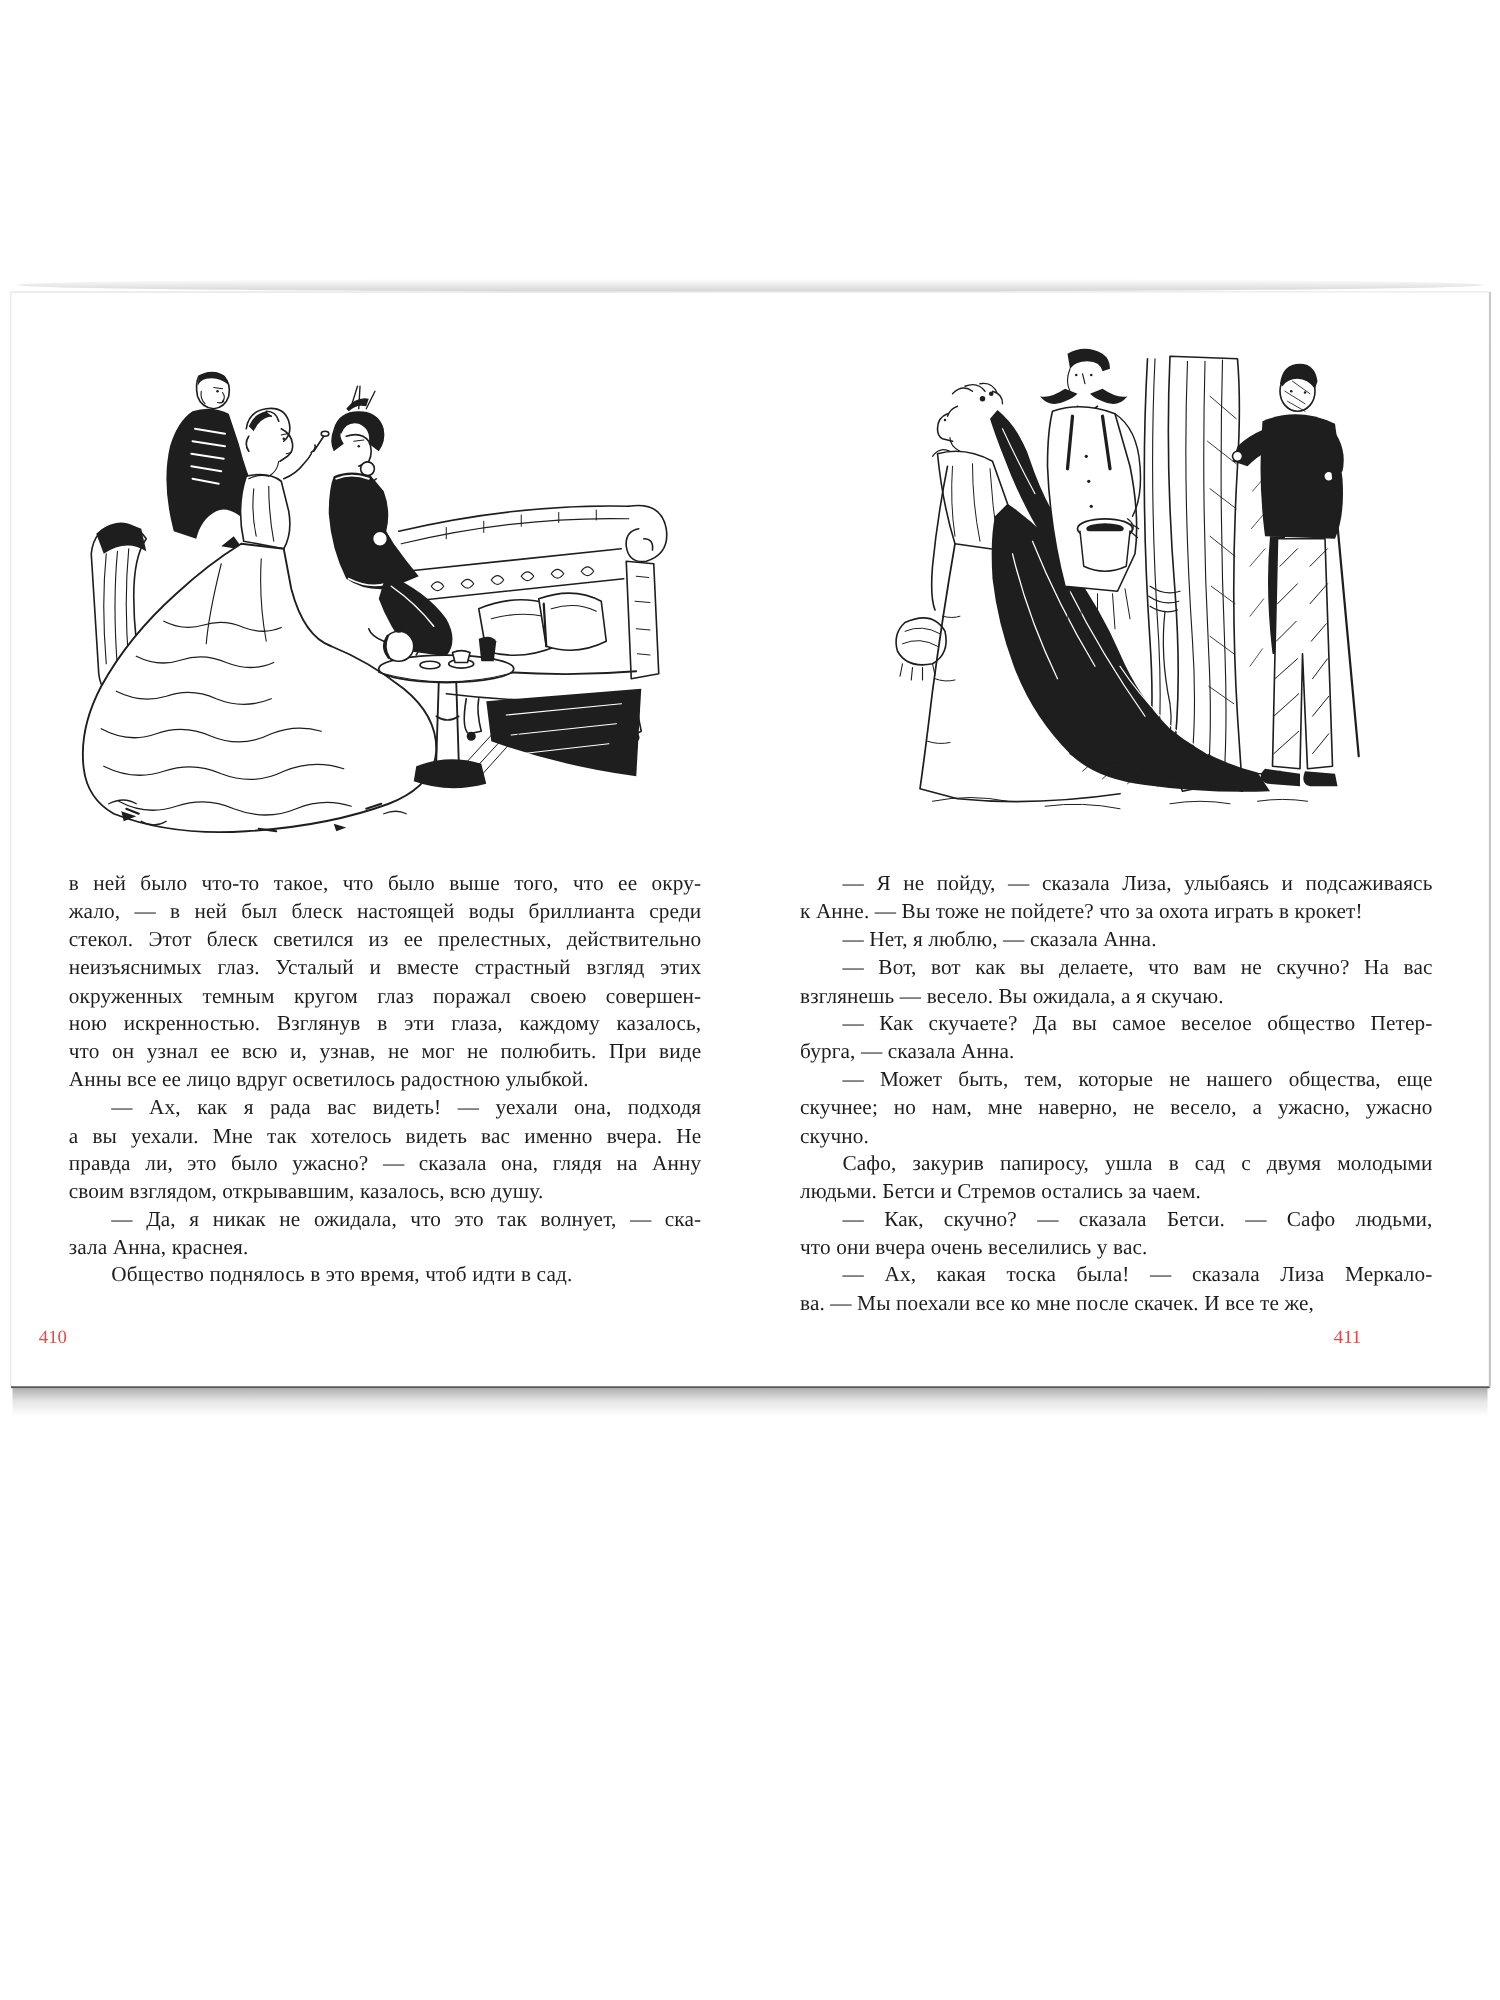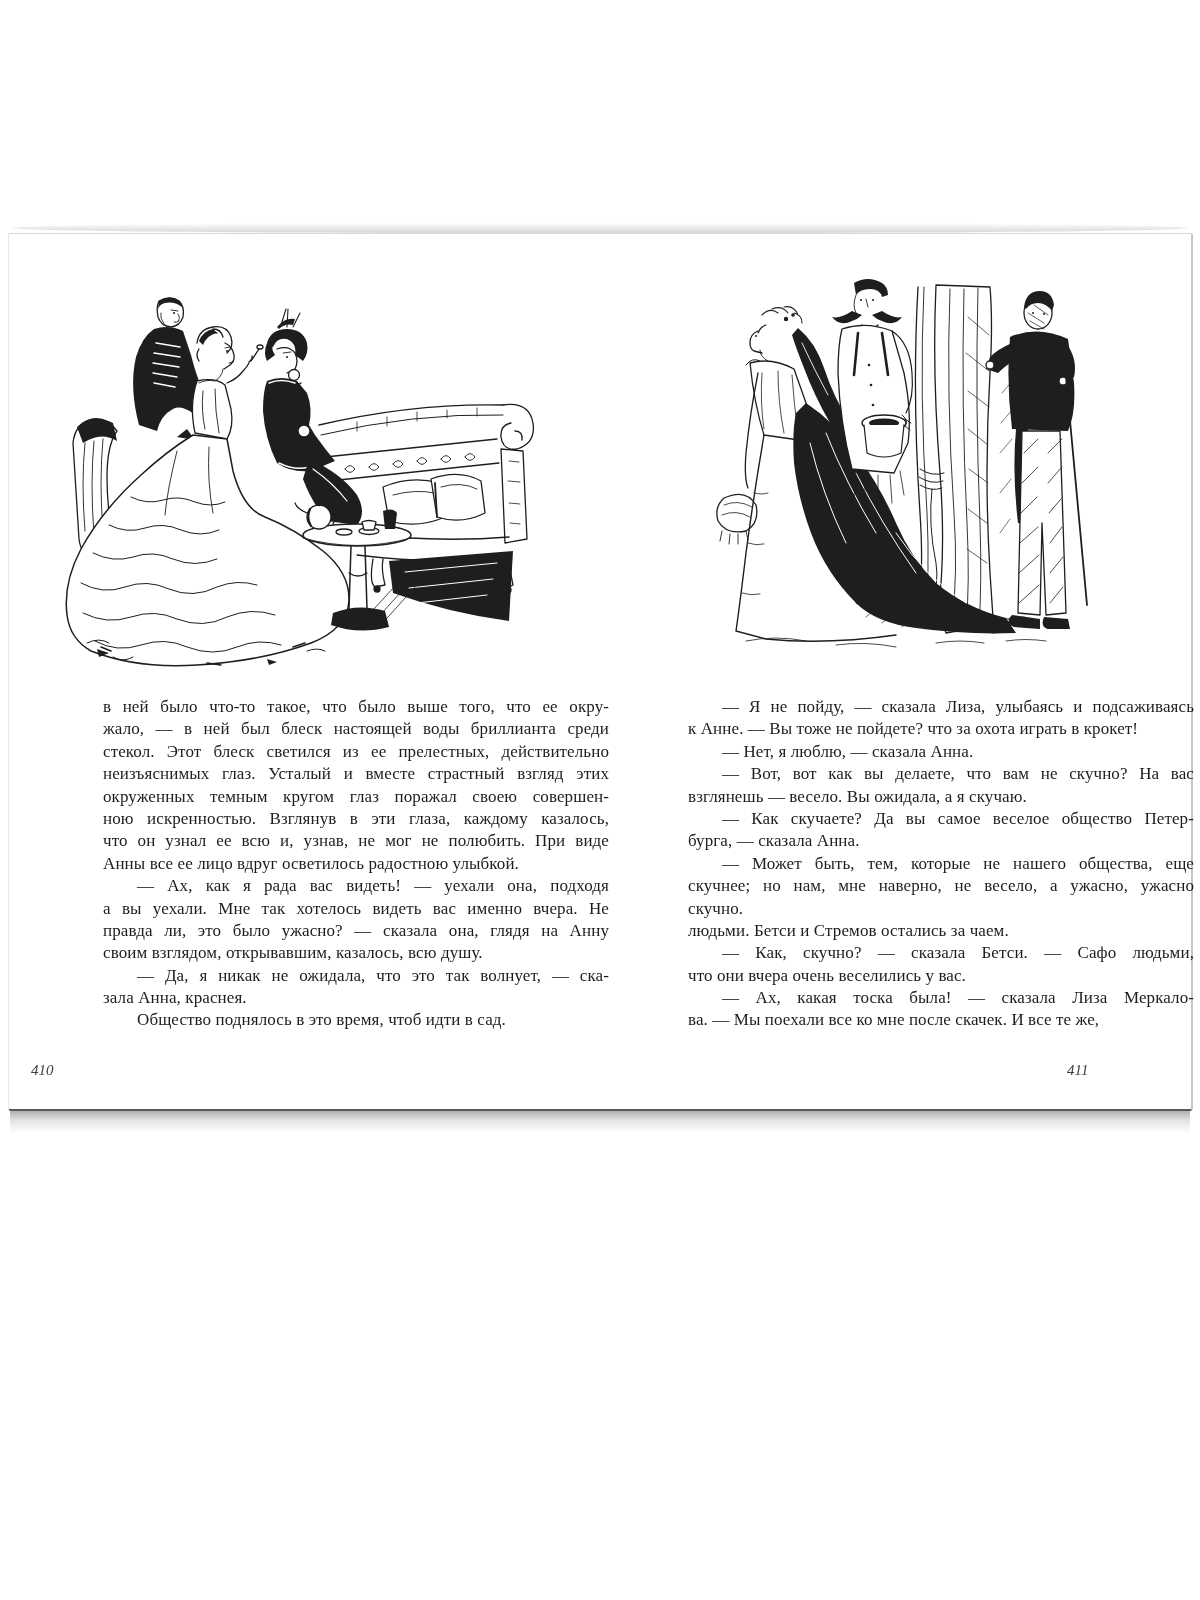--- a/index.html
+++ b/index.html
@@ -25,31 +25,31 @@
     border-radius:50%/6px;
   }
   .spread::after{ 
     content:"";position:absolute;left:1px;right:1px;bottom:-24px;height:22px;
     background:linear-gradient(to bottom, rgba(0,0,0,0.30) 0%, rgba(0,0,0,0.10) 45%, rgba(0,0,0,0) 100%);
   }
   .illo{position:absolute;}
   .illo svg{display:block;width:100%;height:100%;}
   .illo-left{left:48px;top:57px;width:482px;height:378px;}
   .illo-right{left:697px;top:39px;width:386px;height:377px;}
-  .tcol{position:absolute;width:506px;font-size:17px;margin-left:48px;}
+  .tcol{position:absolute;width:506px;font-size:17px;}
   .tcol-left{left:46px;top:462px;}
   .tcol-right{left:631px;top:462px;}
   .tline{
     white-space:nowrap;height:22.4px;line-height:22.4px;
     text-align:justify;text-align-last:justify;
     letter-spacing:0.1px;
   }
   .tline.end{text-align-last:left;}
   .tline.ind{padding-left:34px;}
-  .folio{position:absolute;font-size:15px;line-height:18px;color:#404040;font-style:italic;}
+  .folio{position:absolute;font-size:15px;line-height:18px;color:#ef4444;}
   .folio-left{left:22px;top:827px;}
   .folio-right{left:1058px;top:827px;width:117px;}
   
   .eng path,.eng ellipse,.eng circle,.eng line{vector-effect:none;}
 </style>
 </head>
 <body>
 
 <div class="spread">
 
@@ -284,20 +284,21 @@
         <div class="tline ind">— Я не пойду, — сказала Лиза, улыбаясь и подсаживаясь</div>
         <div class="tline end">к Анне. — Вы тоже не пойдете? что за охота играть в крокет!</div>
         <div class="tline ind end">— Нет, я люблю, — сказала Анна.</div>
         <div class="tline ind">— Вот, вот как вы делаете, что вам не скучно? На вас</div>
         <div class="tline end">взглянешь — весело. Вы ожидала, а я скучаю.</div>
         <div class="tline ind">— Как скучаете? Да вы самое веселое общество Петер-</div>
         <div class="tline end">бурга, — сказала Анна.</div>
         <div class="tline ind">— Может быть, тем, которые не нашего общества, еще</div>
         <div class="tline">скучнее; но нам, мне наверно, не весело, а ужасно, ужасно</div>
         <div class="tline end">скучно.</div>
+        <div class="tline ind">Сафо, закурив папиросу, ушла в сад с двумя молодыми</div>
         <div class="tline end">людьми. Бетси и Стремов остались за чаем.</div>
         <div class="tline ind">— Как, скучно? — сказала Бетси. — Сафо людьми,</div>
         <div class="tline end">что они вчера очень веселились у вас.</div>
         <div class="tline ind">— Ах, какая тоска была! — сказала Лиза Меркало-</div>
         <div class="tline end">ва. — Мы поехали все ко мне после скачек. И все те же,</div>
       </div>
 
     <div class="folio folio-right">411</div>
   </div>
 

